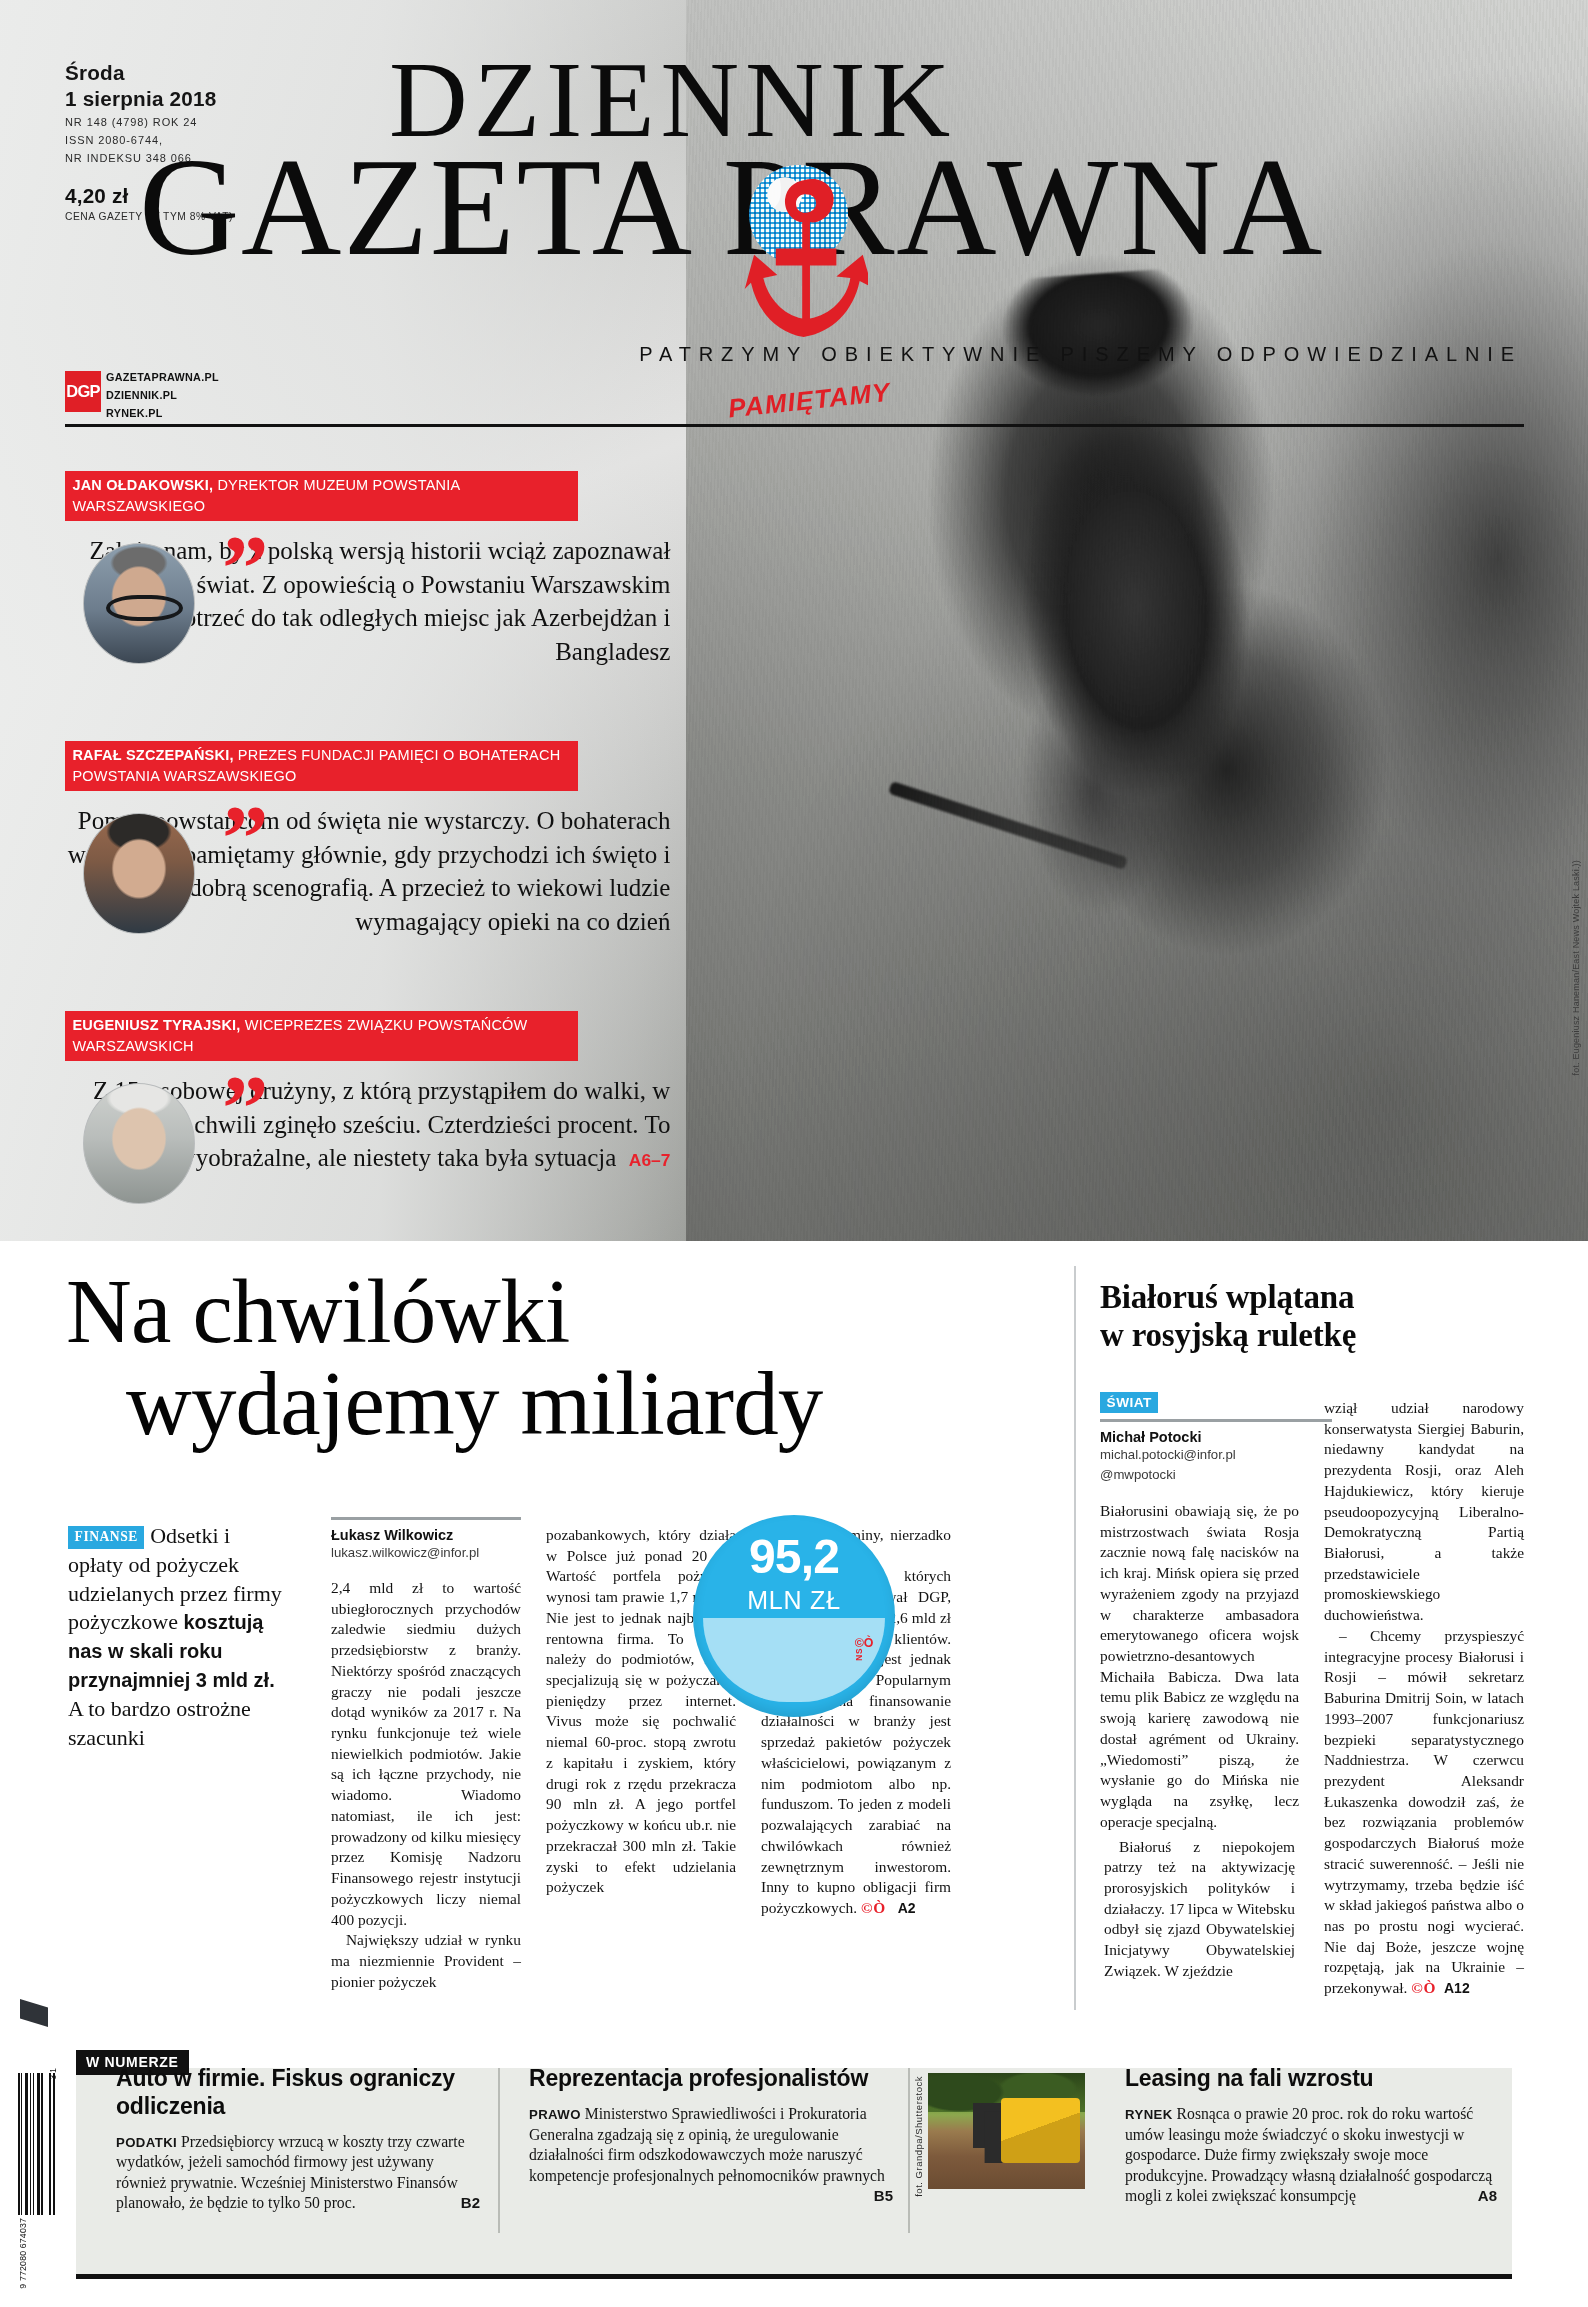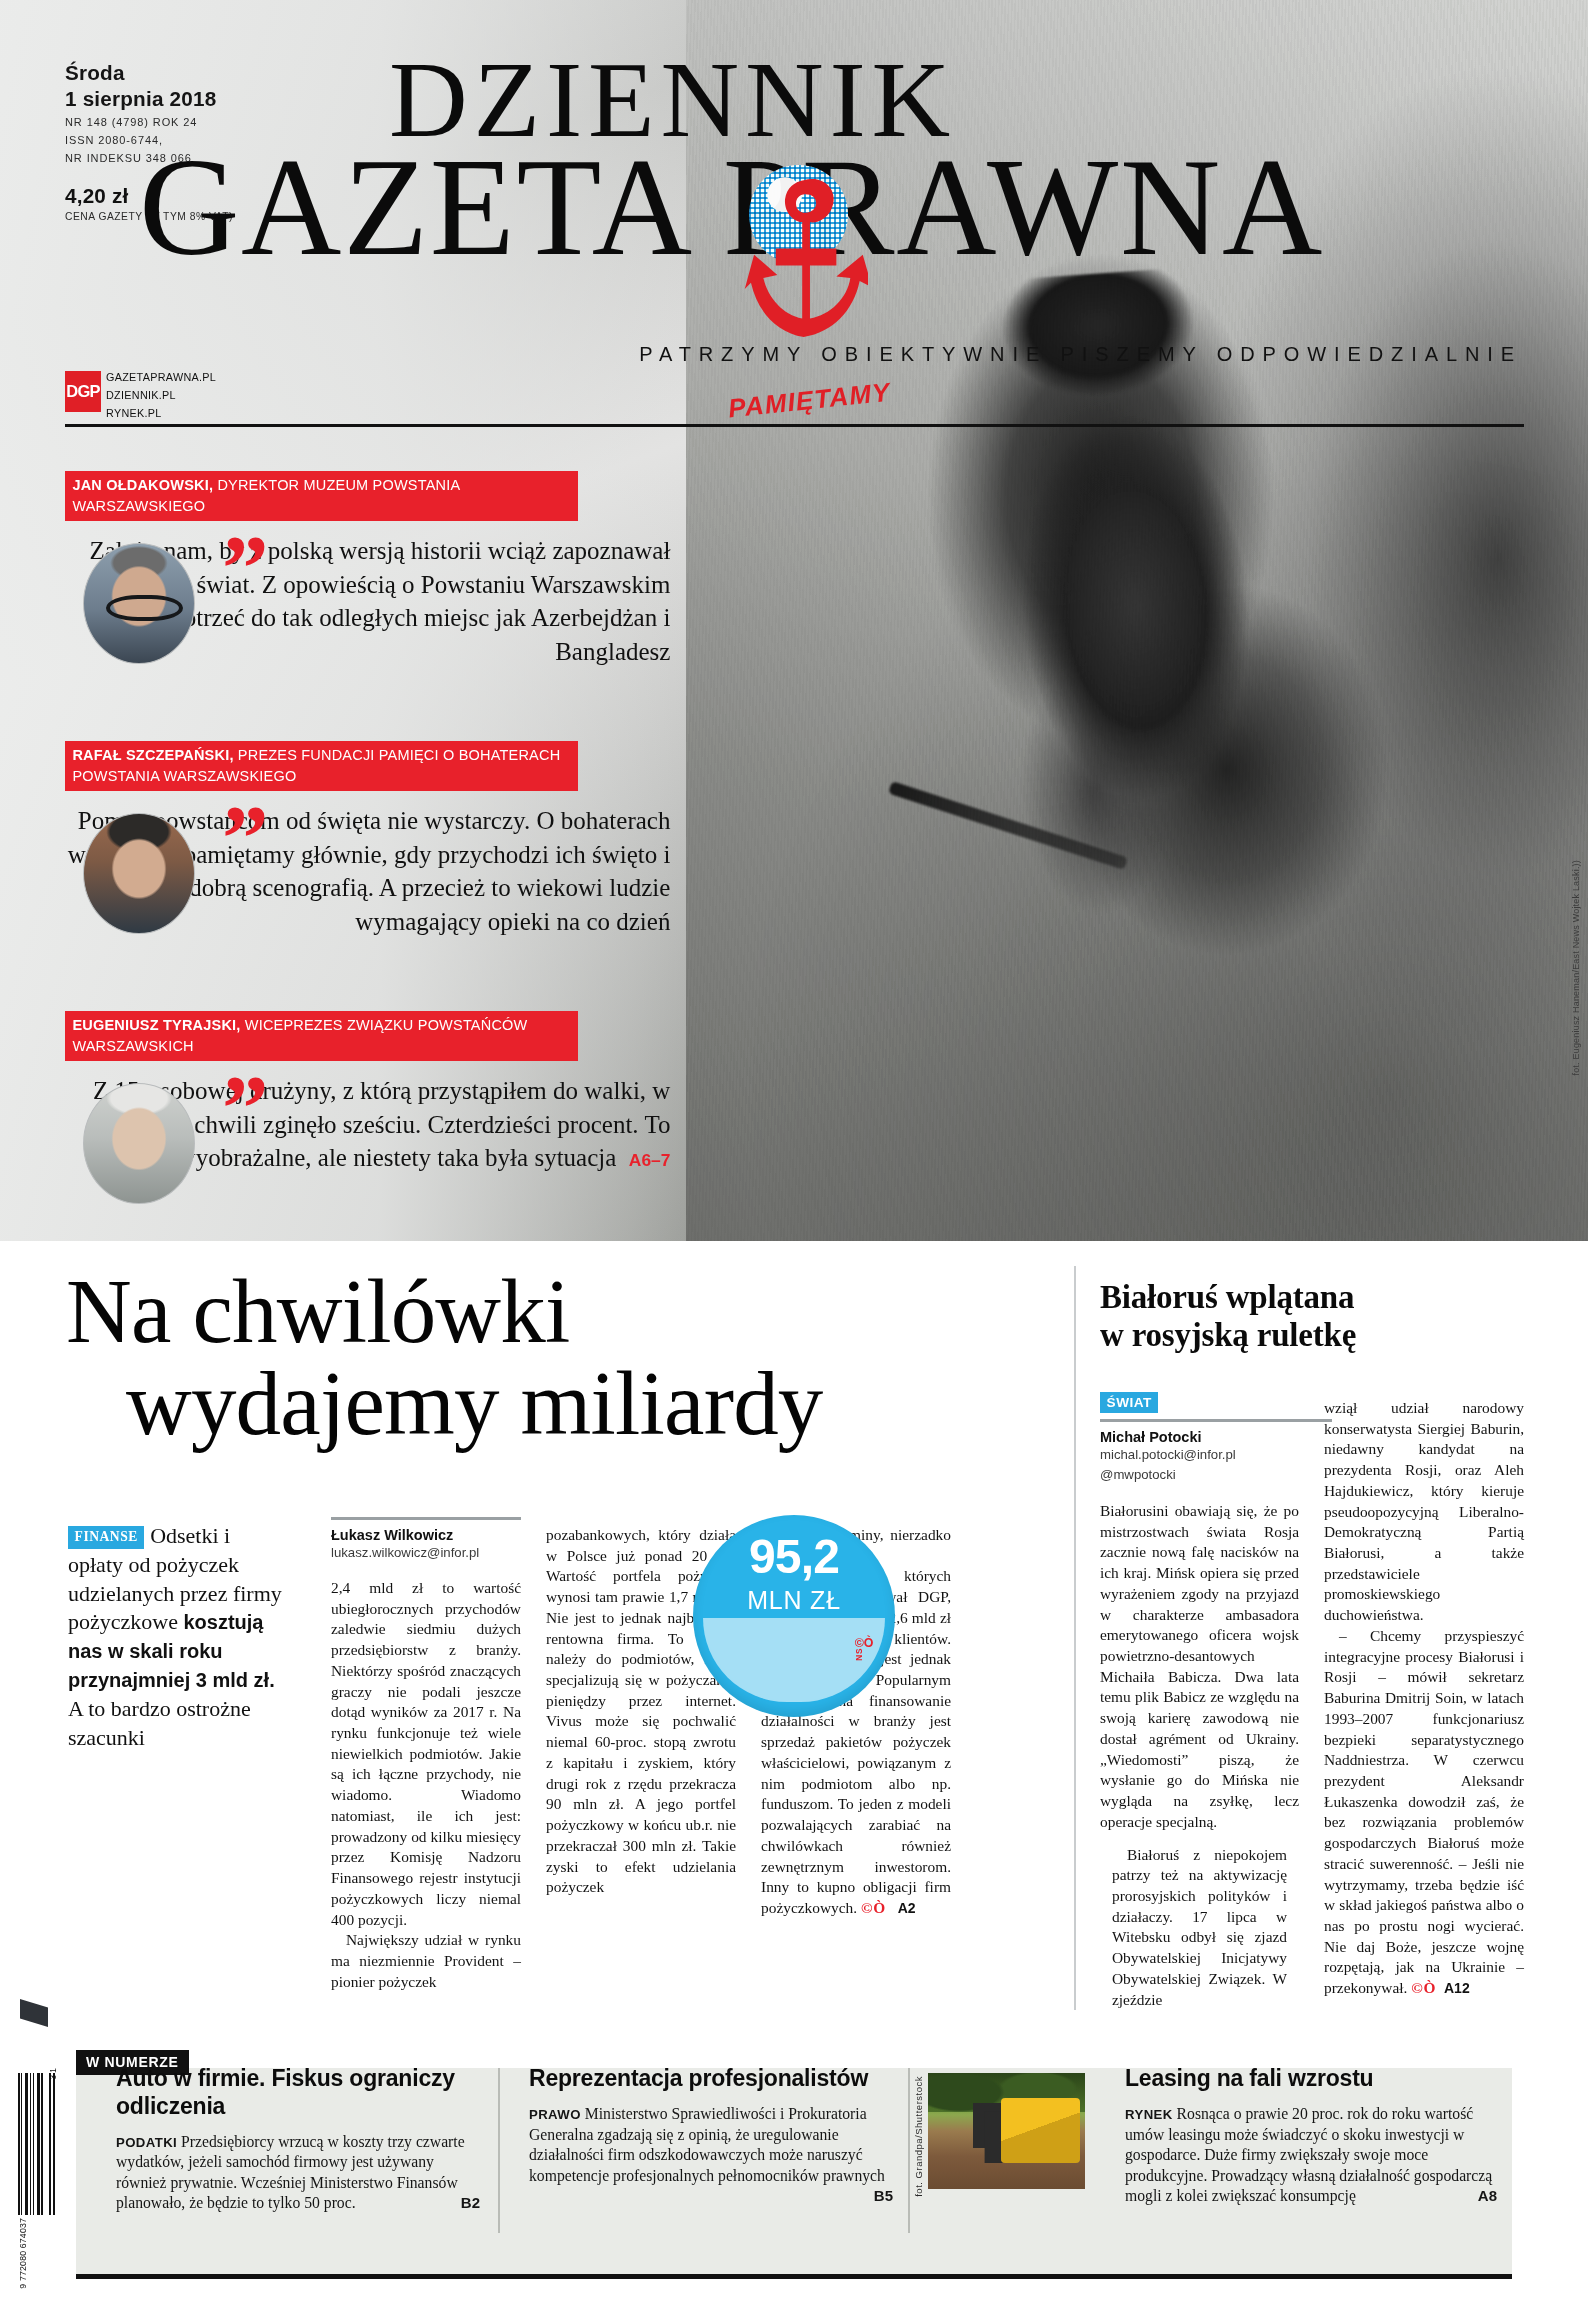--- a/index.html
+++ b/index.html
@@ -114,21 +114,21 @@
     color:#e01f26; font-weight:800; font-style:italic;
     font-size:26px; letter-spacing:1.2px; transform: rotate(-6deg);
   }
 
   .dgp-logo{
     position:absolute; left:65px; top:371px; width:36px; height:41px;
     background:#e01f26; color:#fff; font-weight:800; font-size:16.5px;
     display:flex; align-items:center; justify-content:center; letter-spacing:-0.8px;
   }
   .dgp-sites{
-    position:absolute; left:106px; top:369px; font-size:10.8px; font-weight:400;
+    position:absolute; left:106px; top:369px; font-size:10.8px; font-weight:700;
     letter-spacing:0.3px; line-height:1.65; color:#111;
   }
   .rule-top{
     position:absolute; left:65px; top:424px; width:1459px; height:3.3px; background:#111;
   }
 
   
   .quote { position:absolute; left:65px; width:612px; }
   .q-tag{
     display:inline-block; background:#e8212b; color:#fff;
@@ -460,21 +460,21 @@
   </div>
   <div class="byline world-byline" style="top:1419px;">
     <div class="rule"></div>
     <div class="name">Michał Potocki</div>
     <div class="mail">michal.potocki@infor.pl</div>
     <div class="mail">@mwpotocki</div>
   </div>
 
   <div class="world-col" id="wcol-1">
     <p style="margin:0;text-indent:0">Białorusini obawiają się, że po mistrzostwach świata Rosja zacznie nową falę nacisków na ich kraj. Mińsk opiera się przed wyrażeniem zgody na przyjazd w charakterze ambasadora emerytowanego oficera wojsk powietrzno-desantowych Michaiła Babicza. Dwa lata temu plik Babicz ze względu na swoją karierę zawodową nie dostał agrément od Ukrainy. „Wiedomosti” piszą, że wysłanie go do Mińska nie wygląda na zsyłkę, lecz operacje specjalną.</p>
-    <p style="margin:12px;text-indent:15px">Białoruś z niepokojem patrzy też na aktywizację prorosyjskich polityków i działaczy. 17 lipca w Witebsku odbył się zjazd Obywatelskiej Inicjatywy Obywatelskiej Związek. W zjeździe</p>
+    <p style="margin:4px;text-indent:15px">Białoruś z niepokojem patrzy też na aktywizację prorosyjskich polityków i działaczy. 17 lipca w Witebsku odbył się zjazd Obywatelskiej Inicjatywy Obywatelskiej Związek. W zjeździe</p>
   </div>
   <div class="world-col" id="wcol-2">
     <p style="margin:0;text-indent:0">wziął udział narodowy konserwatysta Siergiej Baburin, niedawny kandydat na prezydenta Rosji, oraz Aleh Hajdukiewicz, który kieruje pseudoopozycyjną Liberalno-Demokratyczną Partią Białorusi, a także przedstawiciele promoskiewskiego duchowieństwa.</p>
     <p style="margin:0;text-indent:15px"><span>– Chcemy przyspieszyć integracyjne procesy Białorusi i Rosji – mówił sekretarz Baburina Dmitrij Soin, w latach 1993–2007 funkcjonariusz bezpieki separatystycznego Naddniestrza. W czerwcu prezydent Aleksandr Łukaszenka dowodził zaś, że bez rozwiązania problemów gospodarczych Białoruś może stracić suwerenność. – Jeśli nie wytrzymamy, trzeba będzie iść w skład jakiegoś państwa albo o nas po prostu nogi wycierać. Nie daj Boże, jeszcze wojnę rozpętają, jak na Ukrainie – przekonywał.</span> <span class="endmark">©Ò</span>&nbsp;&nbsp;<span class="pageref">A12</span></p>
   </div>
 
   <div class="numerze">
     <div class="nm-panel"></div>
     <div class="nm-tab">W NUMERZE</div>
 

